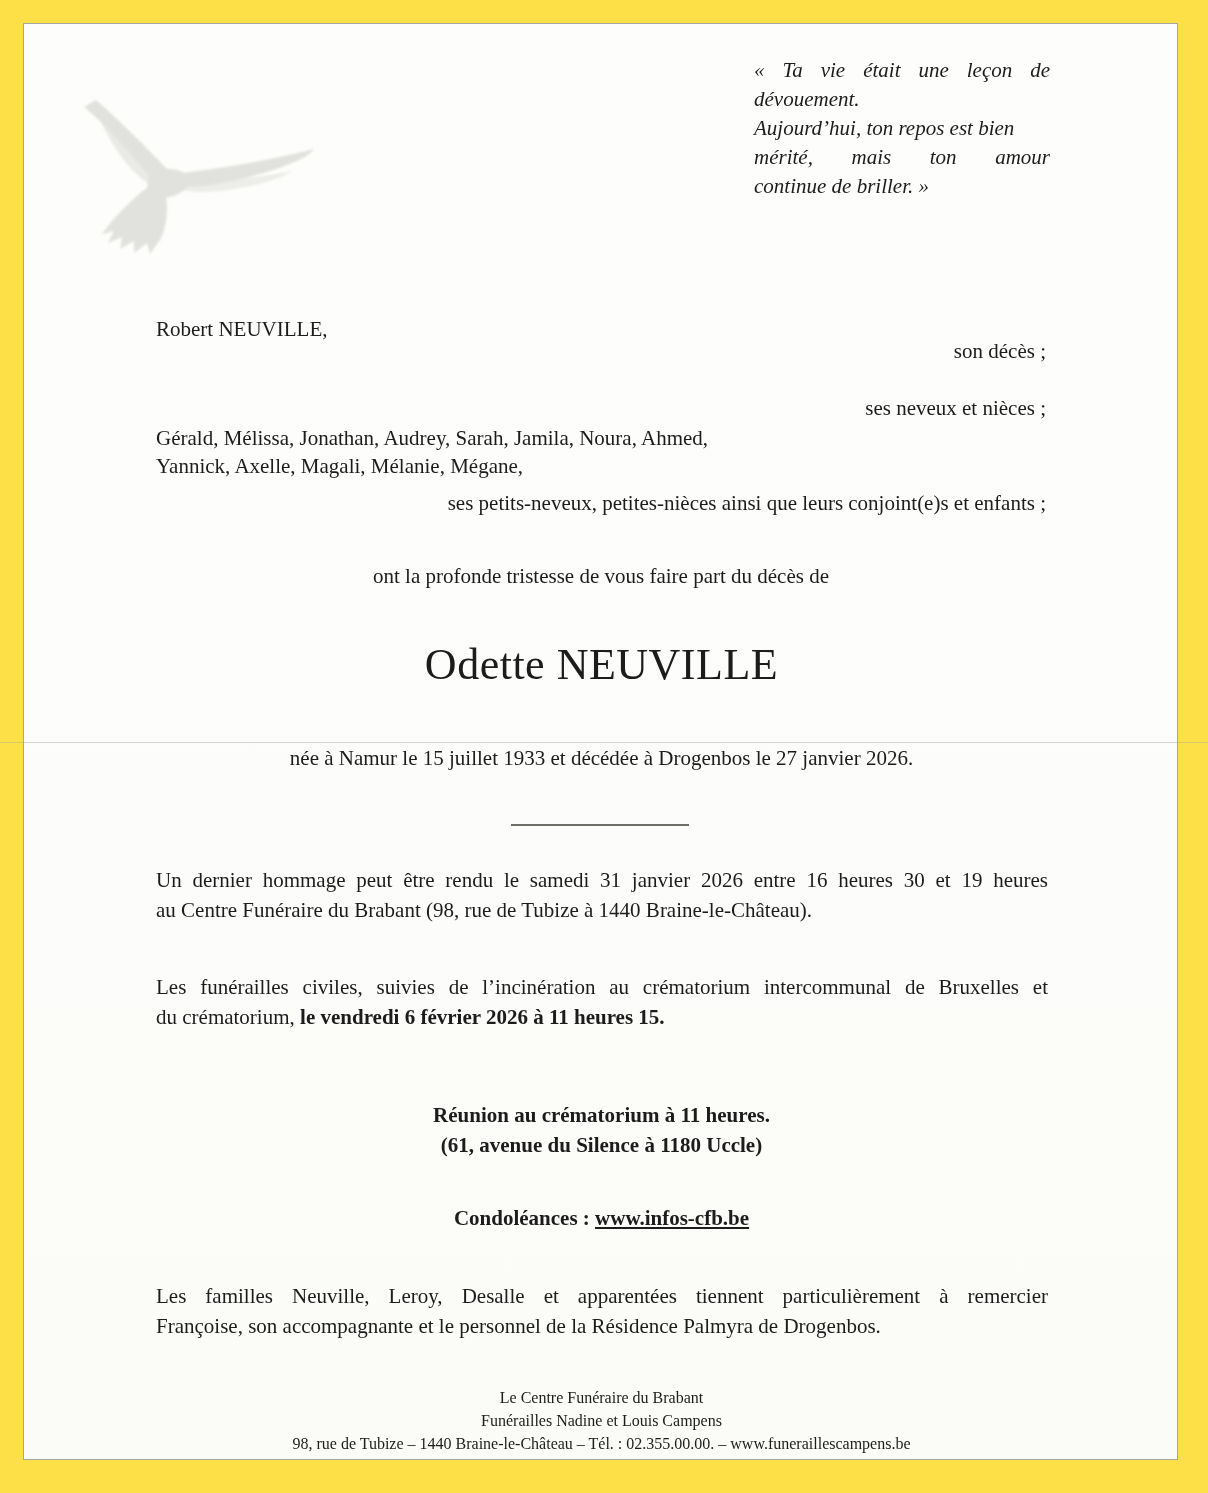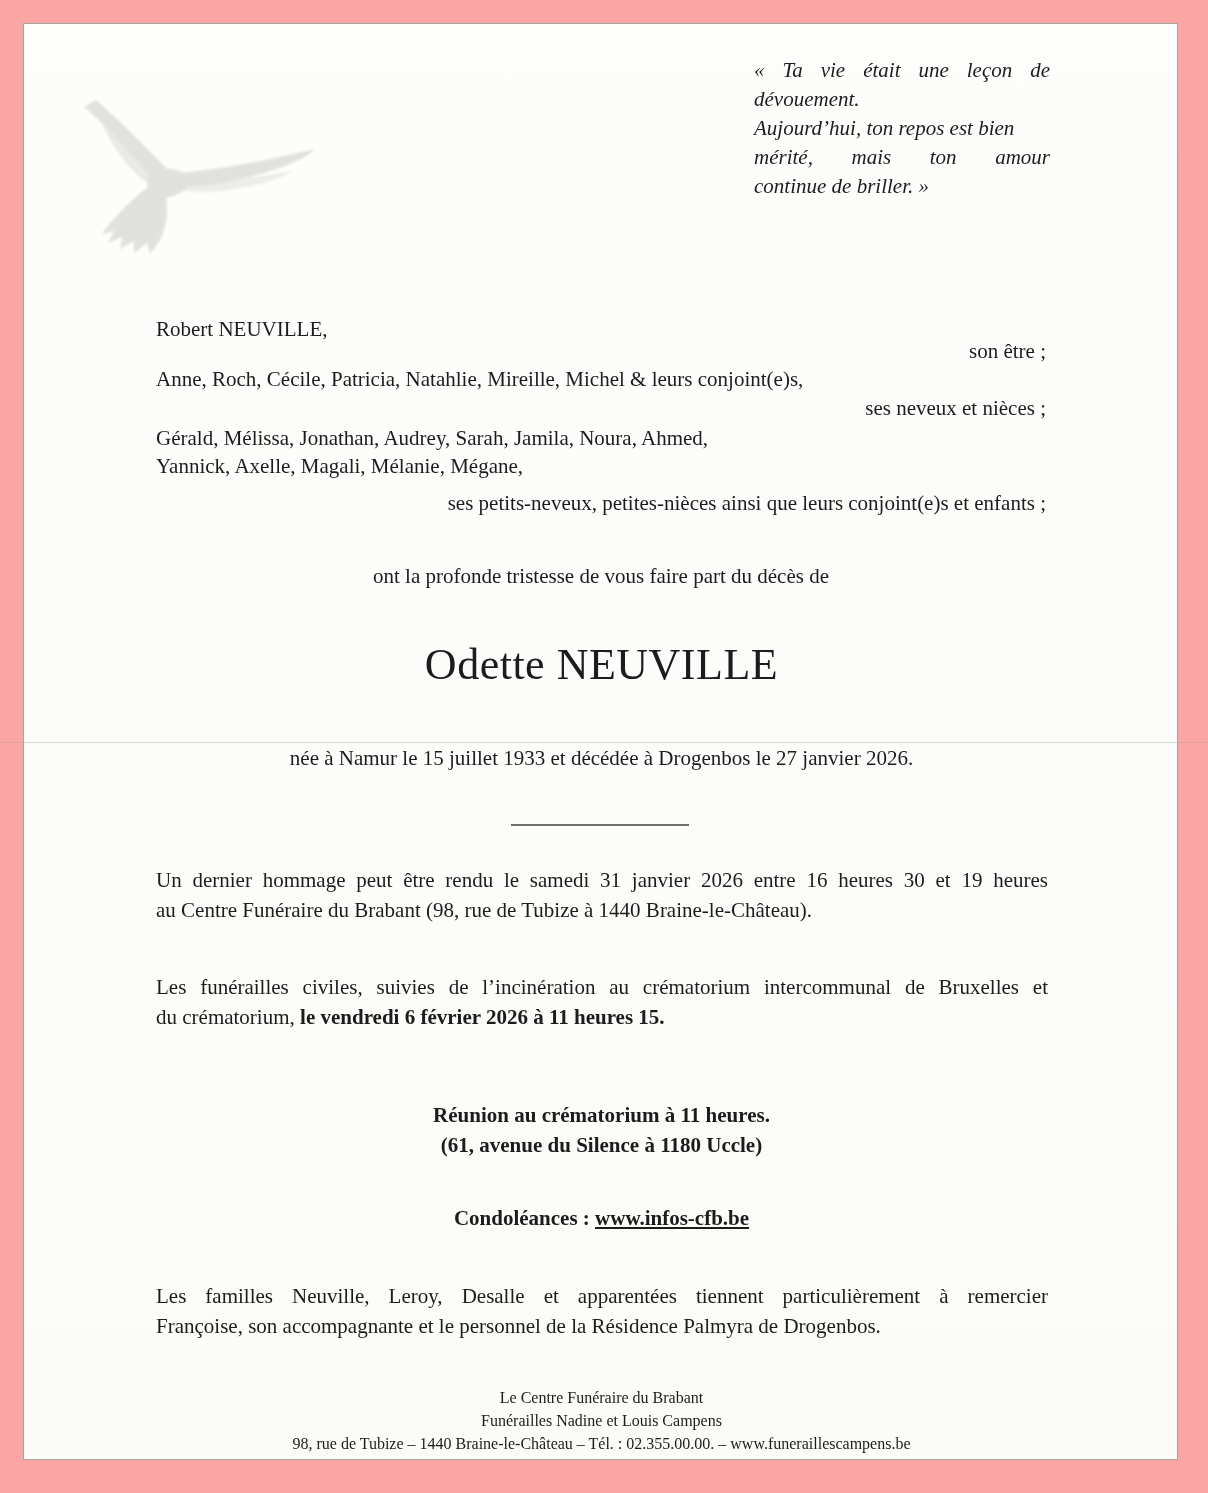--- a/index.html
+++ b/index.html
@@ -1,20 +1,20 @@
 <!DOCTYPE html>
 <html lang="fr"><head>
 <meta charset="utf-8">
 <title>Faire-part de décès</title>
 <style>
   html,body { margin:0; padding:0; }
   body { background:#f6f6f3; }
   .page {
     position:relative; width:1208px; height:1493px;
-    background:#fca5a5; overflow:hidden;
+    background:#fde047; overflow:hidden;
     font-family:"Liberation Serif", serif; color:#1c1c1c;
   }
   .card {
     position:absolute; left:23px; top:23px; width:1155px; height:1437px;
     background:linear-gradient(180deg,#fdfdfb 0%, #fcfcfa 55%, #fbfbf8 100%);
     border:1px solid #a6a6a0;
     box-sizing:border-box;
   }
   .fold-line {
     position:absolute; left:0; top:742px; width:1208px; height:1px;
@@ -86,22 +86,21 @@
 
     <div class="quote">
       <div class="jline">« Ta vie était une leçon de</div>
       <div>dévouement.</div>
       <div>Aujourd’hui, ton repos est bien</div>
       <div class="jline">mérité, mais ton amour</div>
       <div>continue de briller. »</div>
     </div>
 
     <div class="fam-line" style="top:291px;">Robert NEUVILLE,</div>
-    <div class="fam-line right" style="top:313px;">son être ;</div>
-    <div class="fam-line" style="top:341px;">Anne, Roch, Cécile, Patricia, Natahlie, Mireille, Michel &amp; leurs conjoint(e)s,</div>
+    <div class="fam-line right" style="top:313px;">son décès ;</div>
     <div class="fam-line right" style="top:370px;">ses neveux et nièces ;</div>
     <div class="fam-line" style="top:400px;">Gérald, Mélissa, Jonathan, Audrey, Sarah, Jamila, Noura, Ahmed,</div>
     <div class="fam-line" style="top:428px;">Yannick, Axelle, Magali, Mélanie, Mégane,</div>
     <div class="fam-line right" style="top:465px;">ses petits-neveux, petites-nièces ainsi que leurs conjoint(e)s et enfants ;</div>
 
     <div class="announce">ont la profonde tristesse de vous faire part du décès de</div>
 
     <div class="title">Odette NEUVILLE</div>
 
     <div class="life-dates">née à Namur le 15 juillet 1933 et décédée à Drogenbos le 27 janvier 2026.</div>

